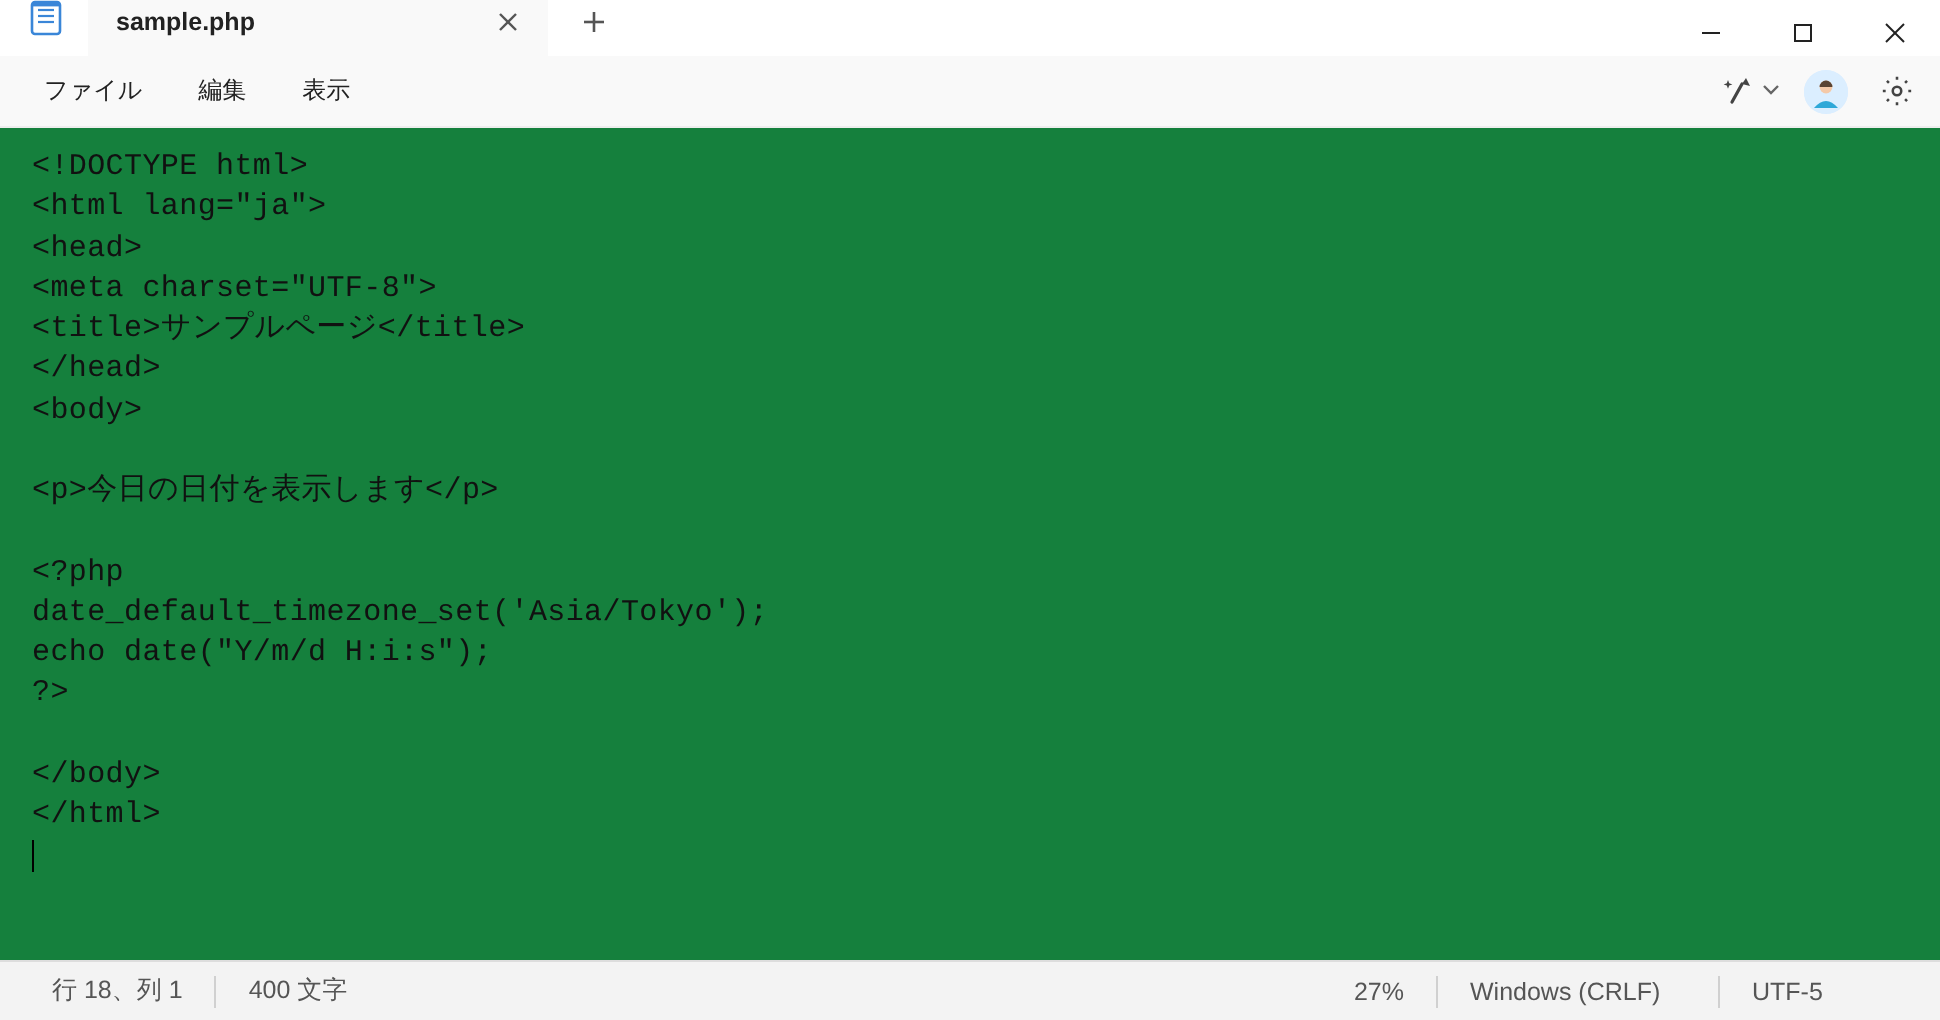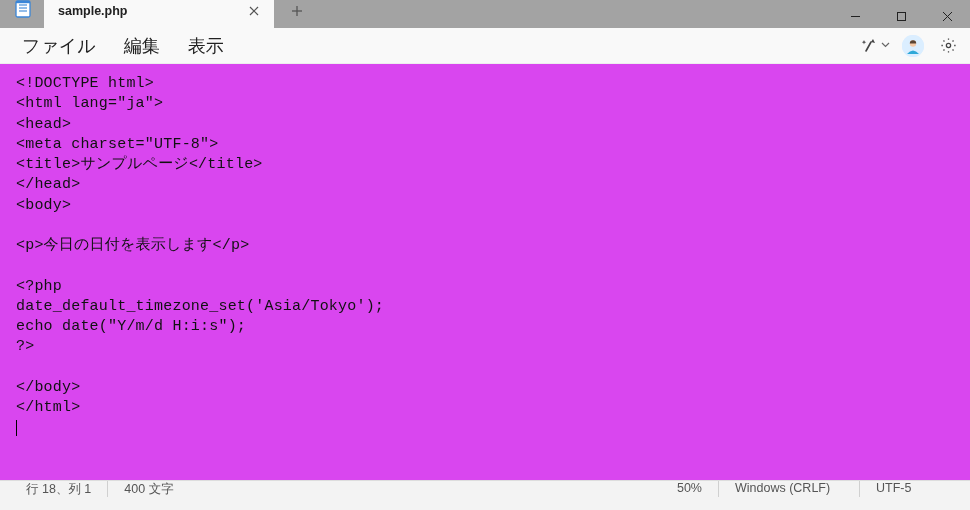--- a/index.html
+++ b/index.html
@@ -8,21 +8,21 @@
     font-size: 13px;
     background: #e8e8e8;
     width: 970px;
     height: 510px;
     overflow: hidden;
     display: flex;
     flex-direction: column;
   }
   .titlebar {
     height: 28px;
-    background: #a3a3a3;
+    background: #ffffff;
     display: flex;
     align-items: flex-end;
   }
   .app-icon {
     width: 18px;
     height: 18px;
     margin: 0 12px 10px 14px;
     display: flex;
     align-items: center;
     justify-content: center;
@@ -61,40 +61,40 @@
   .menubar {
     background: #f9f9f9;
     height: 36px;
     display: flex;
     align-items: center;
     padding: 0 8px;
     border-bottom: 1px solid #eee;
   }
   .menu-item {
     padding: 5px 14px;
-    font-size: 18px;
+    font-size: 12px;
     color: #222;
     border-radius: 4px;
   }
   .menubar-spacer { flex: 1; }
   .tool-btn {
     width: 28px; height: 28px;
     display: flex; align-items: center; justify-content: center;
     color: #444; margin-left: 4px;
   }
   .copilot-dd { font-size:10px; color:#666; margin-right:6px; margin-left:-2px;}
   .avatar {
     width: 22px; height: 22px; border-radius: 50%;
     background: #d9ecff;
     display:flex; align-items:center; justify-content:center;
     font-size: 13px; margin: 0 6px;
   }
   .editor {
     flex: 1;
-    background: #d946ef;
+    background: #15803d;
     padding: 10px 16px;
     font-family: "MS Gothic", "Courier New", monospace;
     font-size: 15px;
     line-height: 1.35;
     color: #111;
     white-space: pre;
     overflow: hidden;
     letter-spacing: 0.2px;
     position: relative;
   }
@@ -102,20 +102,21 @@
     display:inline-block;
     width:1px; height:16px;
     background:#000;
     vertical-align: text-bottom;
   }
   .statusbar {
     height: 30px;
     background: #f3f3f3;
     border-top: 1px solid #ddd;
     display: flex;
+    align-items: center;
     font-size: 12.5px;
     color: #555;
     padding: 0 10px;
   }
   .status-cell { padding: 0 16px; position: relative; }
   .status-sep {
     width:1px; height:16px; background:#d0d0d0;
   }
   .status-spacer { flex: 1; }
 </style>
@@ -218,18 +219,18 @@
 
 &lt;/body&gt;
 &lt;/html&gt;</span>
 <span class="caret"></span></div>
 
 <div class="statusbar">
   <div class="status-cell">行 18、列 1</div>
   <div class="status-sep"></div>
   <div class="status-cell">400 文字</div>
   <div class="status-spacer"></div>
-  <div class="status-cell">50%</div>
+  <div class="status-cell">27%</div>
   <div class="status-sep"></div>
   <div class="status-cell" style="min-width:140px">Windows (CRLF)</div>
   <div class="status-sep"></div>
   <div class="status-cell" style="min-width:100px">UTF-5</div>
 </div>
 
 </body></html>

